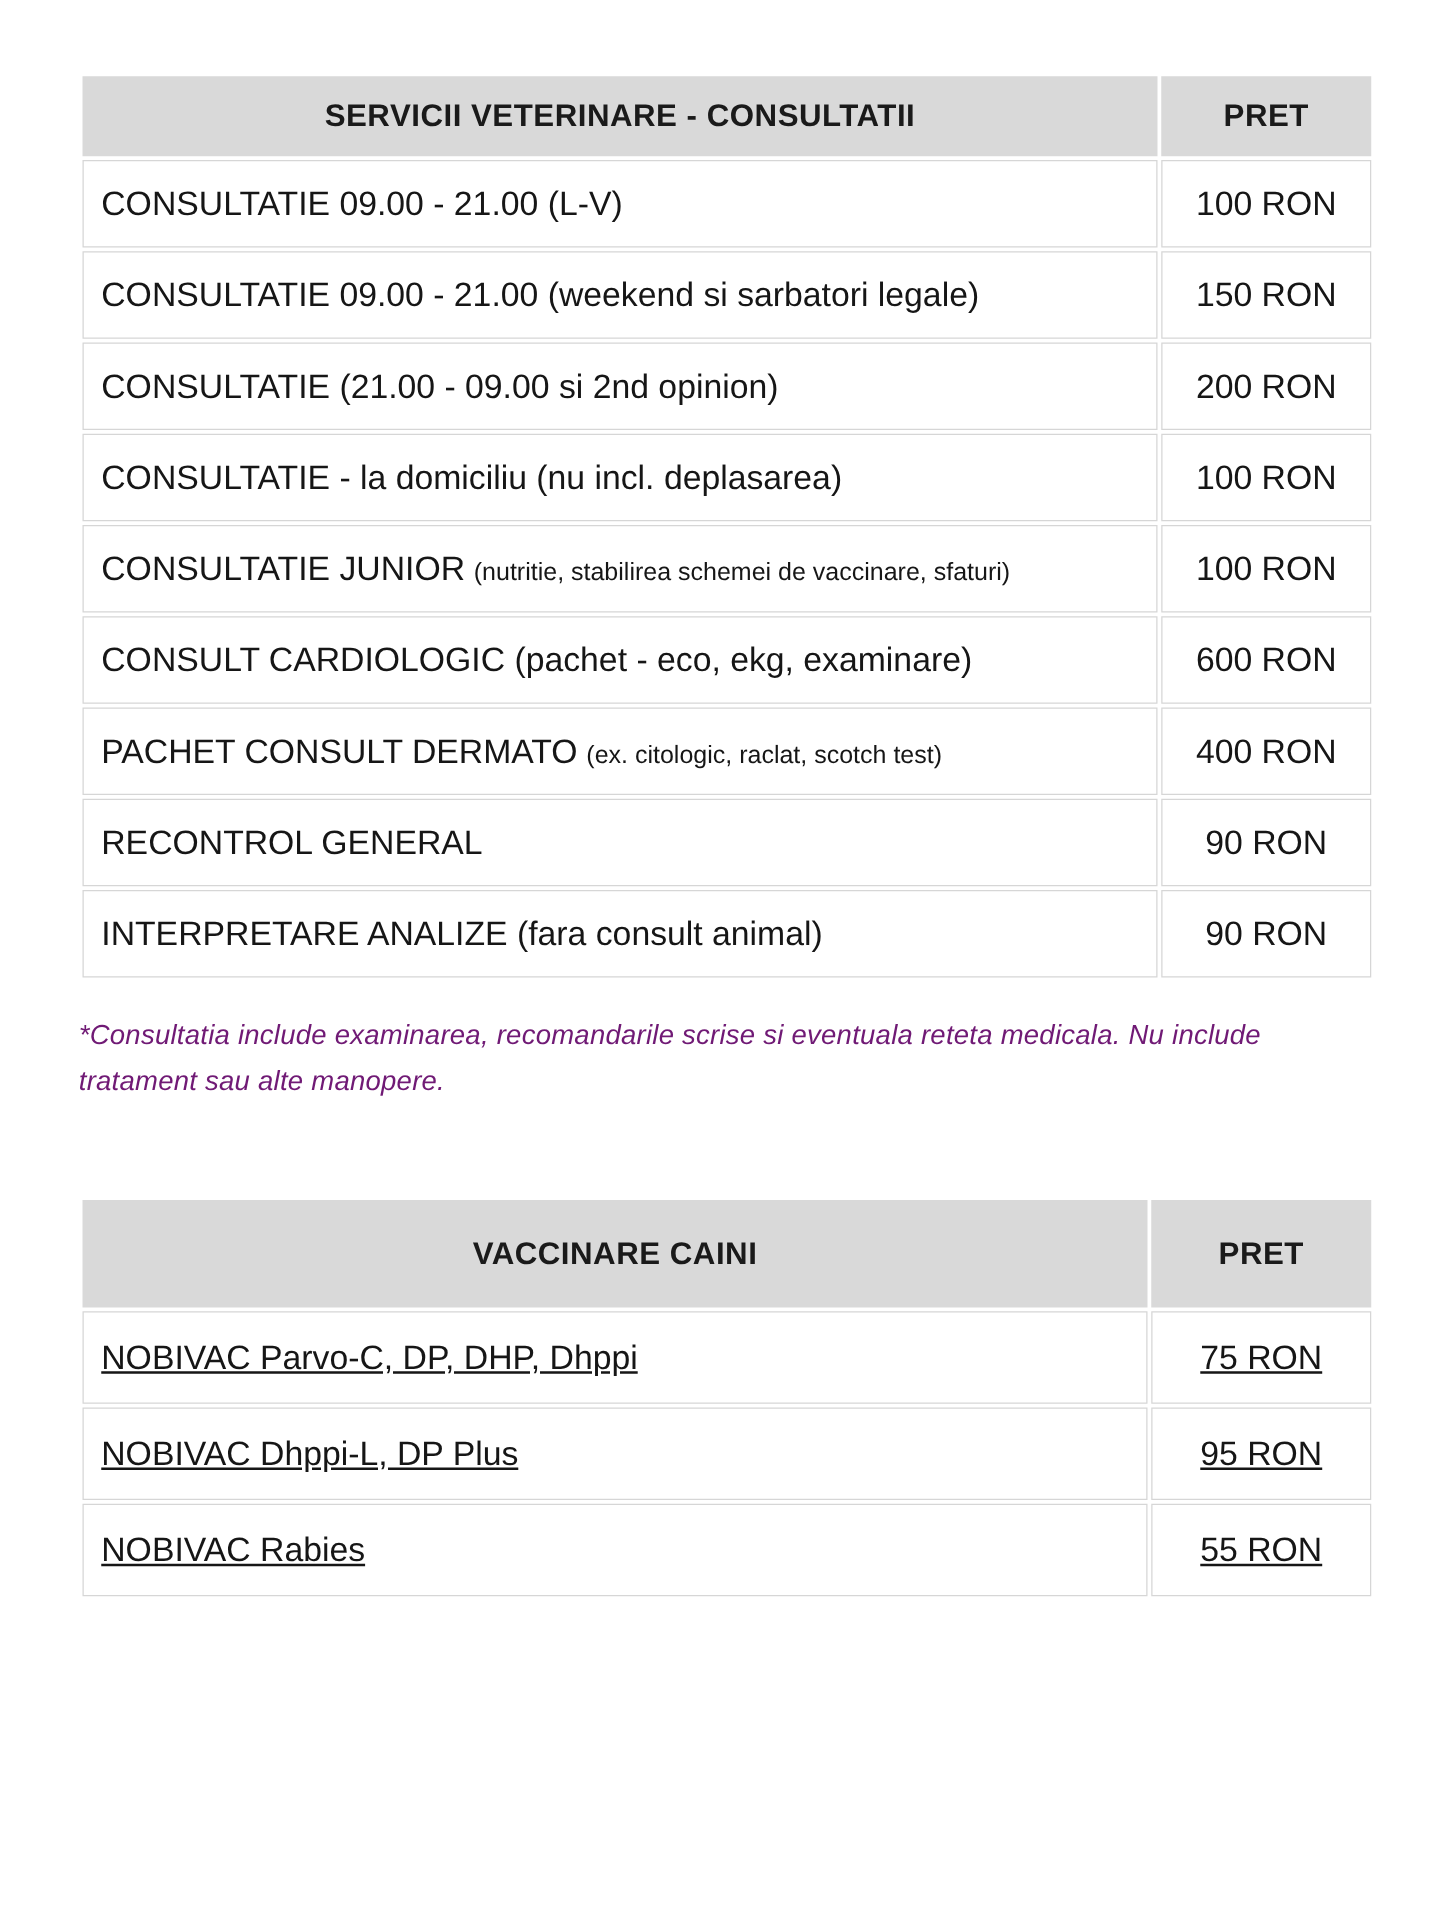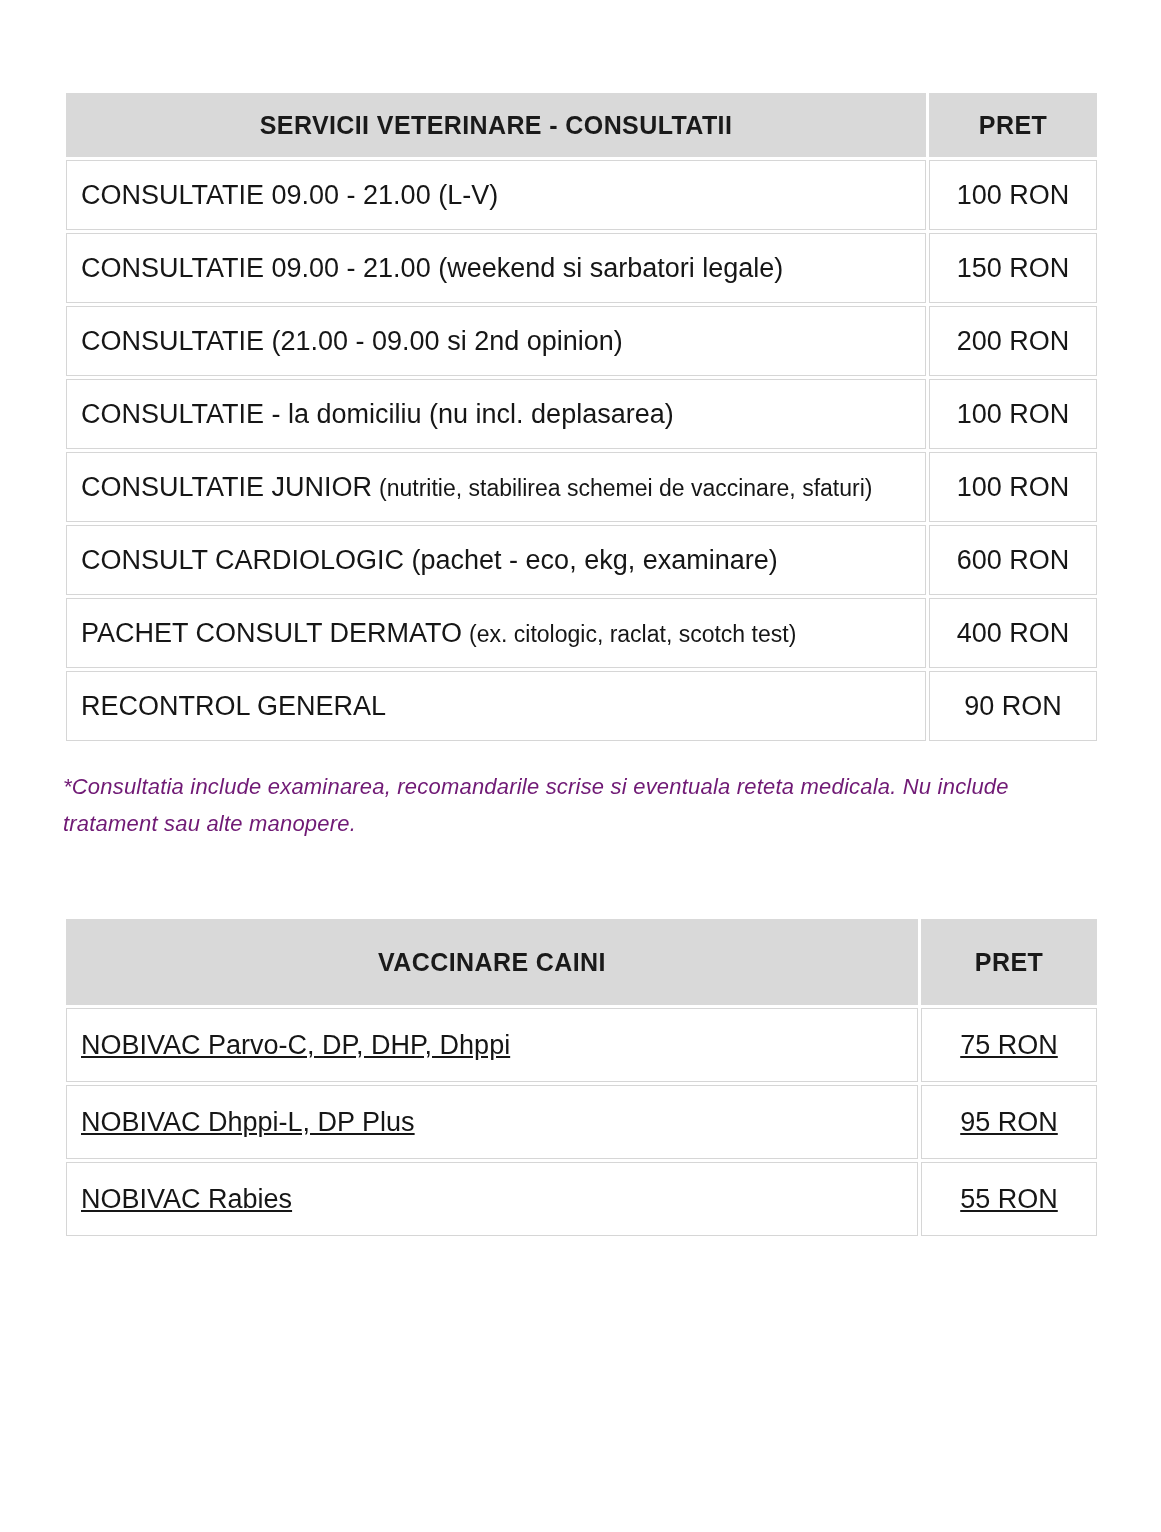--- a/index.html
+++ b/index.html
@@ -12,21 +12,20 @@
     color: #161616;
   }
   .page {
     width: 1161px;
     height: 1532px;
     background: #ffffff;
     overflow: hidden;
   }
   .content {
     padding: 58px 61px 0 63px;
-    margin-top: 32px;
   }
   table.price-table {
     width: 100%;
     border-collapse: separate;
     border-spacing: 3px;
     table-layout: fixed;
   }
   table.price-table th {
     background: #d9d9d9;
     border: none;
@@ -39,21 +38,21 @@
   }
   table.price-table td {
     background: #ffffff;
     border: 1px solid #d6d6d6;
     vertical-align: middle;
     font-size: 27px;
     font-weight: 400;
   }
   td.svc { text-align: left; padding-left: 14px; padding-right: 24px; }
   td.price { text-align: center; }
-  .svc-note { font-size: 23px; margin-left: 7px; }
+  .svc-note { font-size: 20px; margin-left: 7px; }
   
   #table-consultatii th { height: 64px; }
   #table-consultatii td { height: 70px; }
   #table-consultatii col.c-service { width: auto; }
   #table-consultatii col.c-price { width: 168px; }
   
   #table-vaccinare th { height: 86px; }
   #table-vaccinare td { height: 74px; text-decoration: underline; }
   #table-vaccinare col.c-service { width: auto; }
   #table-vaccinare col.c-price { width: 176px; }
@@ -113,20 +112,24 @@
         <td class="price">600 RON</td>
       </tr>
       <tr>
         <td class="svc"><span>PACHET CONSULT DERMATO</span><span class="svc-note">(ex. citologic, raclat, scotch test)</span></td>
         <td class="price">400 RON</td>
       </tr>
       <tr>
         <td class="svc"><span>RECONTROL GENERAL</span><span class="svc-note"></span></td>
         <td class="price">90 RON</td>
       </tr>
+      <tr>
+        <td class="svc"><span>INTERPRETARE ANALIZE (fara consult animal)</span><span class="svc-note"></span></td>
+        <td class="price">90 RON</td>
+      </tr>
     </tbody>
       </table>
 
     <div class="footnote">*Consultatia include examinarea, recomandarile scrise si eventuala reteta medicala. Nu include tratament sau alte manopere.</div>
 
     <div class="table2-clip">
       <table class="price-table" id="table-vaccinare">
         <colgroup>
             <col class="c-service">
             <col class="c-price">

